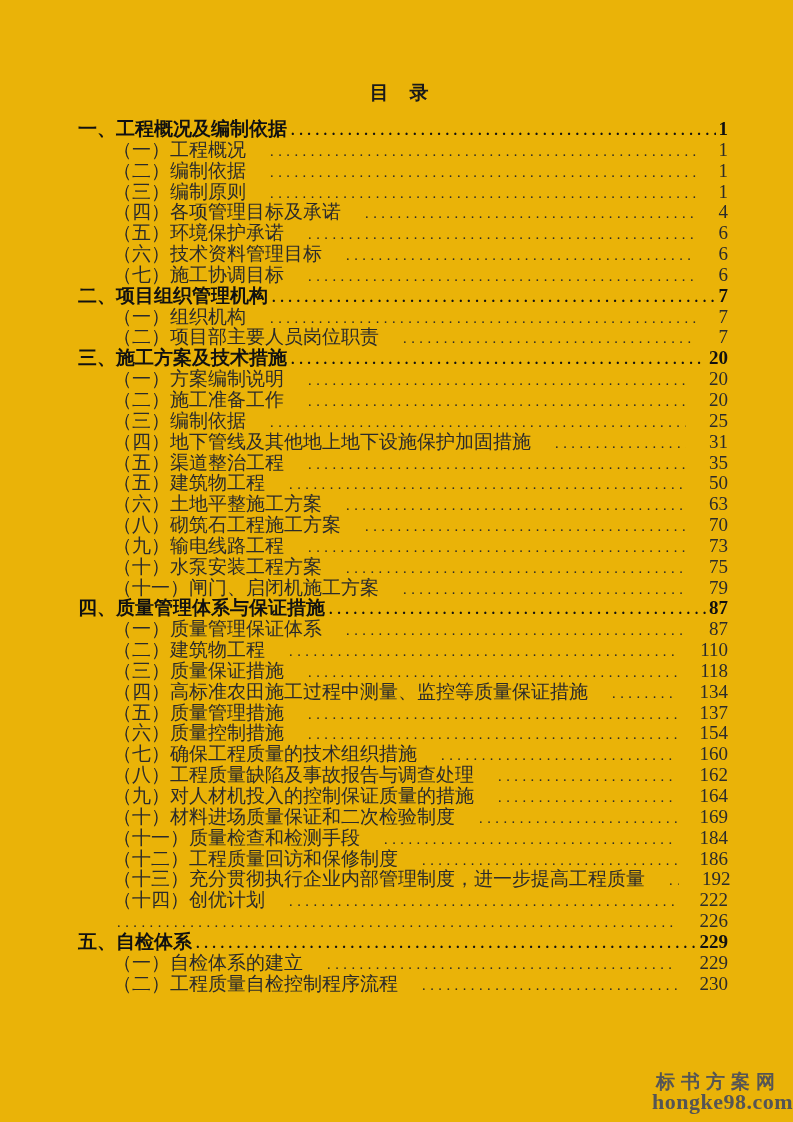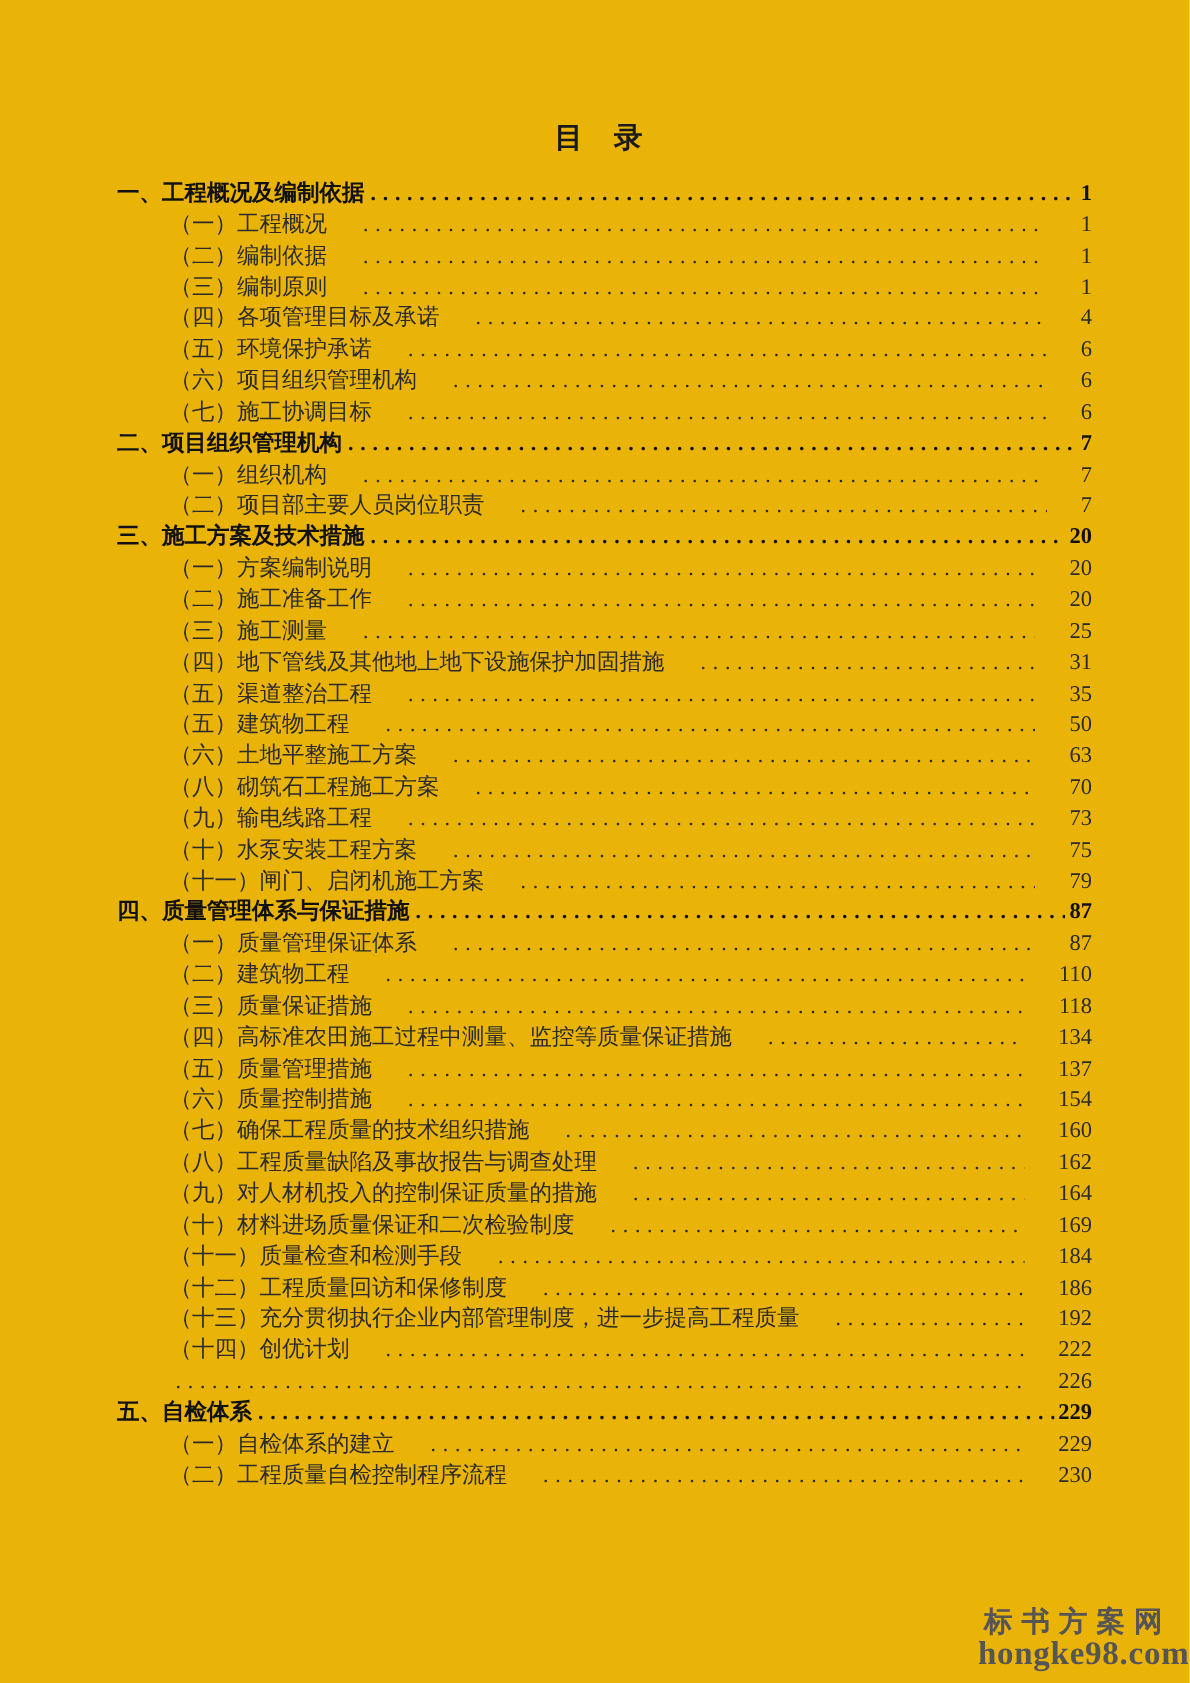--- a/index.html
+++ b/index.html
@@ -30,21 +30,21 @@
     font-weight: bold;
     letter-spacing: 8px;
     line-height: 26px;
     color: #1a1a1a;
   }
   .toc-row {
     display: flex;
     align-items: baseline;
     height: 20.85px;
     line-height: 20.85px;
-    font-size: 15px;
+    font-size: 19px;
     color: #222222;
   }
   .toc-row.lvl1 {
     font-weight: bold;
     color: #111111;
   }
   .toc-row.lvl2 {
     padding-left: 35px;
     color: #2b2b2b;
     gap: 20px;
@@ -124,21 +124,21 @@
           <span class="toc-label">（四）各项管理目标及承诺</span>
           <span class="toc-dots"></span>
           <span class="toc-page">4</span>
         </div>
         <div class="toc-row lvl2">
           <span class="toc-label">（五）环境保护承诺</span>
           <span class="toc-dots"></span>
           <span class="toc-page">6</span>
         </div>
         <div class="toc-row lvl2">
-          <span class="toc-label">（六）项目组织管理机构</span>
+          <span class="toc-label">（六）技术资料管理目标</span>
           <span class="toc-dots"></span>
           <span class="toc-page">6</span>
         </div>
         <div class="toc-row lvl2">
           <span class="toc-label">（七）施工协调目标</span>
           <span class="toc-dots"></span>
           <span class="toc-page">6</span>
         </div>
         <div class="toc-row lvl1">
           <span class="toc-label">二、项目组织管理机构</span>
@@ -164,21 +164,21 @@
           <span class="toc-label">（一）方案编制说明</span>
           <span class="toc-dots"></span>
           <span class="toc-page">20</span>
         </div>
         <div class="toc-row lvl2">
           <span class="toc-label">（二）施工准备工作</span>
           <span class="toc-dots"></span>
           <span class="toc-page">20</span>
         </div>
         <div class="toc-row lvl2">
-          <span class="toc-label">（三）施工测量</span>
+          <span class="toc-label">（三）编制依据</span>
           <span class="toc-dots"></span>
           <span class="toc-page">25</span>
         </div>
         <div class="toc-row lvl2">
           <span class="toc-label">（四）地下管线及其他地上地下设施保护加固措施</span>
           <span class="toc-dots"></span>
           <span class="toc-page">31</span>
         </div>
         <div class="toc-row lvl2">
           <span class="toc-label">（五）渠道整治工程</span>

